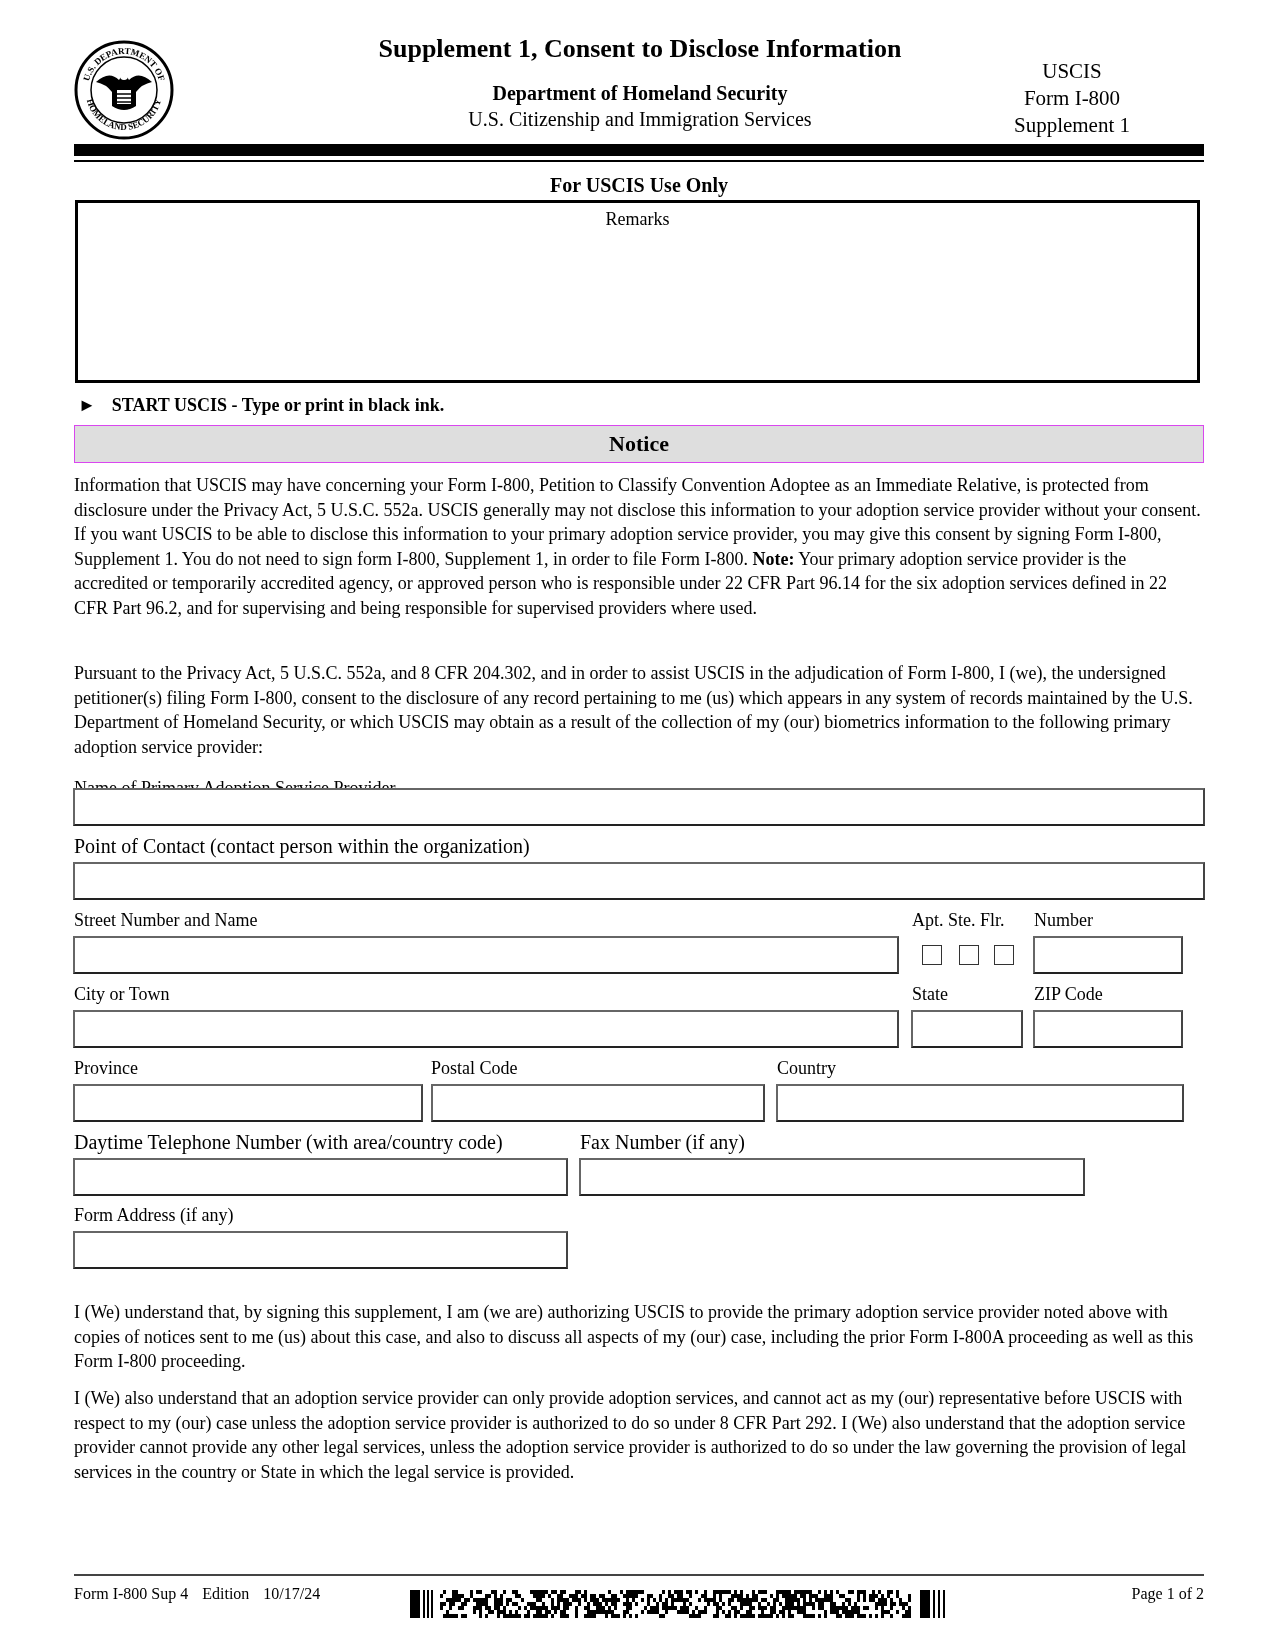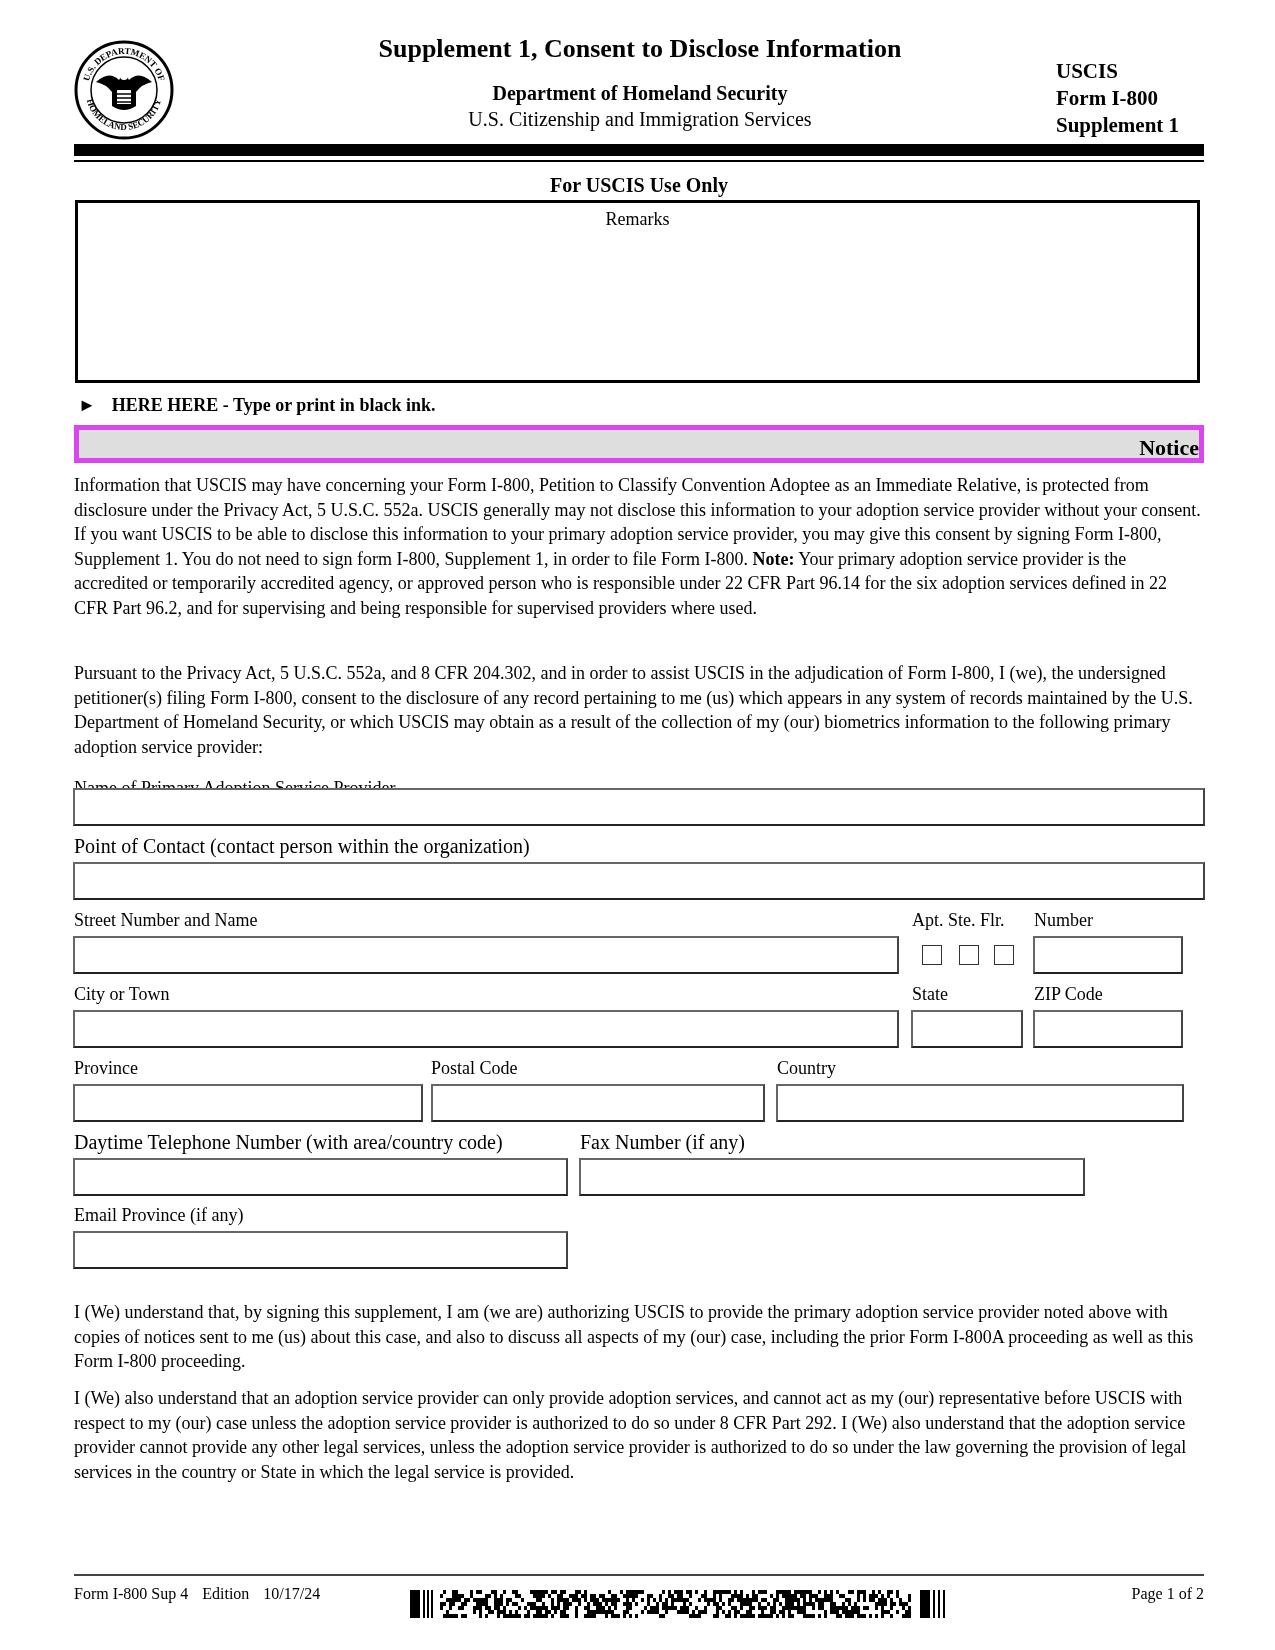--- a/index.html
+++ b/index.html
@@ -2,29 +2,29 @@
 <html><head>
 <meta charset="utf-8">
 <style>
   html, body { margin: 0; padding: 0; background: #ffffff; }
   body { width: 1275px; height: 1650px; position: relative; font-family: "Liberation Serif", "DejaVu Serif", serif; color: #000; overflow: hidden; }
   .abs { position: absolute; }
   .seal { left: 74px; top: 40px; width: 100px; height: 100px; }
   .title { left: 300px; width: 680px; top: 34px; text-align: center; font-size: 26px; font-weight: bold; }
   .dept { left: 400px; width: 480px; top: 82px; text-align: center; font-size: 20px; font-weight: bold; }
   .agency { left: 400px; width: 480px; top: 108px; text-align: center; font-size: 20px; }
-  .formid { left: 1056px; width: 180px; top: 58px; font-size: 21px; font-weight: bold; line-height: 27px; }
+  .formid { left: 982px; width: 180px; top: 58px; text-align: center; font-size: 21px; font-weight: normal; line-height: 27px; }
   .rule-thick { left: 74px; top: 144px; width: 1130px; height: 12px; background: #000; }
   .rule-thin { left: 74px; top: 160px; width: 1130px; height: 2px; background: #000; }
   .uscis-only { left: 74px; width: 1130px; top: 174px; text-align: center; font-size: 20px; font-weight: bold; }
   .remarks-box { left: 75px; top: 200px; width: 1125px; height: 183px; border: 3px solid #000; box-sizing: border-box; }
   .remarks-label { position: absolute; left: 0; right: 0; top: 6px; text-align: center; font-size: 18px; font-weight: normal; }
   .start { left: 78px; top: 395px; font-size: 18px; font-weight: bold; }
   .start .arrow { display: inline-block; margin-right: 16px; }
-  .notice-bar { left: 74px; top: 425px; width: 1130px; height: 38px; background: #dedede; border: 5px solid #d946ef; box-sizing: border-box; text-align: right; font-size: 22px; font-weight: bold; line-height: 36px; }
+  .notice-bar { left: 74px; top: 425px; width: 1130px; height: 38px; background: #dedede; border: 1px solid #d946ef; box-sizing: border-box; text-align: center; font-size: 22px; font-weight: bold; line-height: 36px; }
   .para { left: 74px; width: 1130px; font-size: 18px; line-height: 24.5px; text-align: left; }
   .p1 { top: 473px; }
   .p2 { top: 661px; }
   .p3 { top: 1300px; }
   .p4 { top: 1386px; }
   .lbl { font-size: 18px; }
   .lbl-lg { font-size: 20px; }
   .field { border: 2px solid #666; border-bottom-color: #222; border-right-color: #444; box-sizing: border-box; background: #fff; }
   .cb { width: 20px; height: 20px; border: 1px solid #333; box-sizing: border-box; background: #fff; }
   .footer-rule { left: 74px; top: 1574px; width: 1130px; height: 2px; background: #444; }
@@ -63,21 +63,21 @@
 </div>
 <div class="abs rule-thick"></div>
 <div class="abs rule-thin"></div>
 
 <div class="abs uscis-only">For USCIS Use Only</div>
 <div class="abs remarks-box">
   <div class="remarks-label">Remarks</div>
 </div>
 
 <div class="abs start">
-  <span class="arrow">►</span><span>HERE HERE</span><span> - Type or print in black ink.</span>
+  <span class="arrow">►</span><span>START USCIS</span><span> - Type or print in black ink.</span>
 </div>
 
 <div class="abs notice-bar">Notice</div>
 
 <div class="abs para p1"><span>Information that USCIS may have concerning your Form I-800, Petition to Classify Convention Adoptee as an Immediate Relative, is protected from disclosure under the Privacy Act, 5 U.S.C. 552a. USCIS generally may not disclose this information to your adoption service provider without your consent. If you want USCIS to be able to disclose this information to your primary adoption service provider, you may give this consent by signing Form I-800, Supplement 1. You do not need to sign form I-800, Supplement 1, in order to file Form I-800. </span><b>Note:</b><span> Your primary adoption service provider is the accredited or temporarily accredited agency, or approved person who is responsible under 22 CFR Part 96.14 for the six adoption services defined in 22 CFR Part 96.2, and for supervising and being responsible for supervised providers where used.</span></div>
 
 <div class="abs para p2">Pursuant to the Privacy Act, 5 U.S.C. 552a, and 8 CFR 204.302, and in order to assist USCIS in the adjudication of Form I-800, I (we), the undersigned petitioner(s) filing Form I-800, consent to the disclosure of any record pertaining to me (us) which appears in any system of records maintained by the U.S. Department of Homeland Security, or which USCIS may obtain as a result of the collection of my (our) biometrics information to the following primary adoption service provider:</div>
 
 <div class="abs lbl" style="left:74px; top:778px;">Name of Primary Adoption Service Provider</div>
 <input class="abs field" style="left: 73px; top: 788px; width: 1132px; height: 38px;" value="">
@@ -113,21 +113,21 @@
 
 <div class="abs lbl" style="left:777px; top:1058px;">Country</div>
 <input class="abs field" style="left: 776px; top: 1084px; width: 408px; height: 38px;" value="">
 
 <div class="abs lbl-lg" style="left:74px; top:1131px;">Daytime Telephone Number (with area/country code)</div>
 <input class="abs field" style="left: 73px; top: 1158px; width: 495px; height: 38px;" value="">
 
 <div class="abs lbl-lg" style="left:580px; top:1131px;">Fax Number (if any)</div>
 <input class="abs field" style="left: 579px; top: 1158px; width: 506px; height: 38px;" value="">
 
-<div class="abs lbl" style="left:74px; top:1205px;">Email Province (if any)</div>
+<div class="abs lbl" style="left:74px; top:1205px;">Form Address (if any)</div>
 <input class="abs field" style="left: 73px; top: 1231px; width: 495px; height: 38px;" value="">
 
 <div class="abs para p3">I (We) understand that, by signing this supplement, I am (we are) authorizing USCIS to provide the primary adoption service provider noted above with copies of notices sent to me (us) about this case, and also to discuss all aspects of my (our) case, including the prior Form I-800A proceeding as well as this Form I-800 proceeding.</div>
 <div class="abs para p4">I (We) also understand that an adoption service provider can only provide adoption services, and cannot act as my (our) representative before USCIS with respect to my (our) case unless the adoption service provider is authorized to do so under 8 CFR Part 292. I (We) also understand that the adoption service provider cannot provide any other legal services, unless the adoption service provider is authorized to do so under the law governing the provision of legal services in the country or State in which the legal service is provided.</div>
 
 <div class="abs footer-rule"></div>
 <div class="abs foot-left">
   <span>Form I-800 Sup 4</span>
   <span>Edition</span>
   <span>10/17/24</span>

